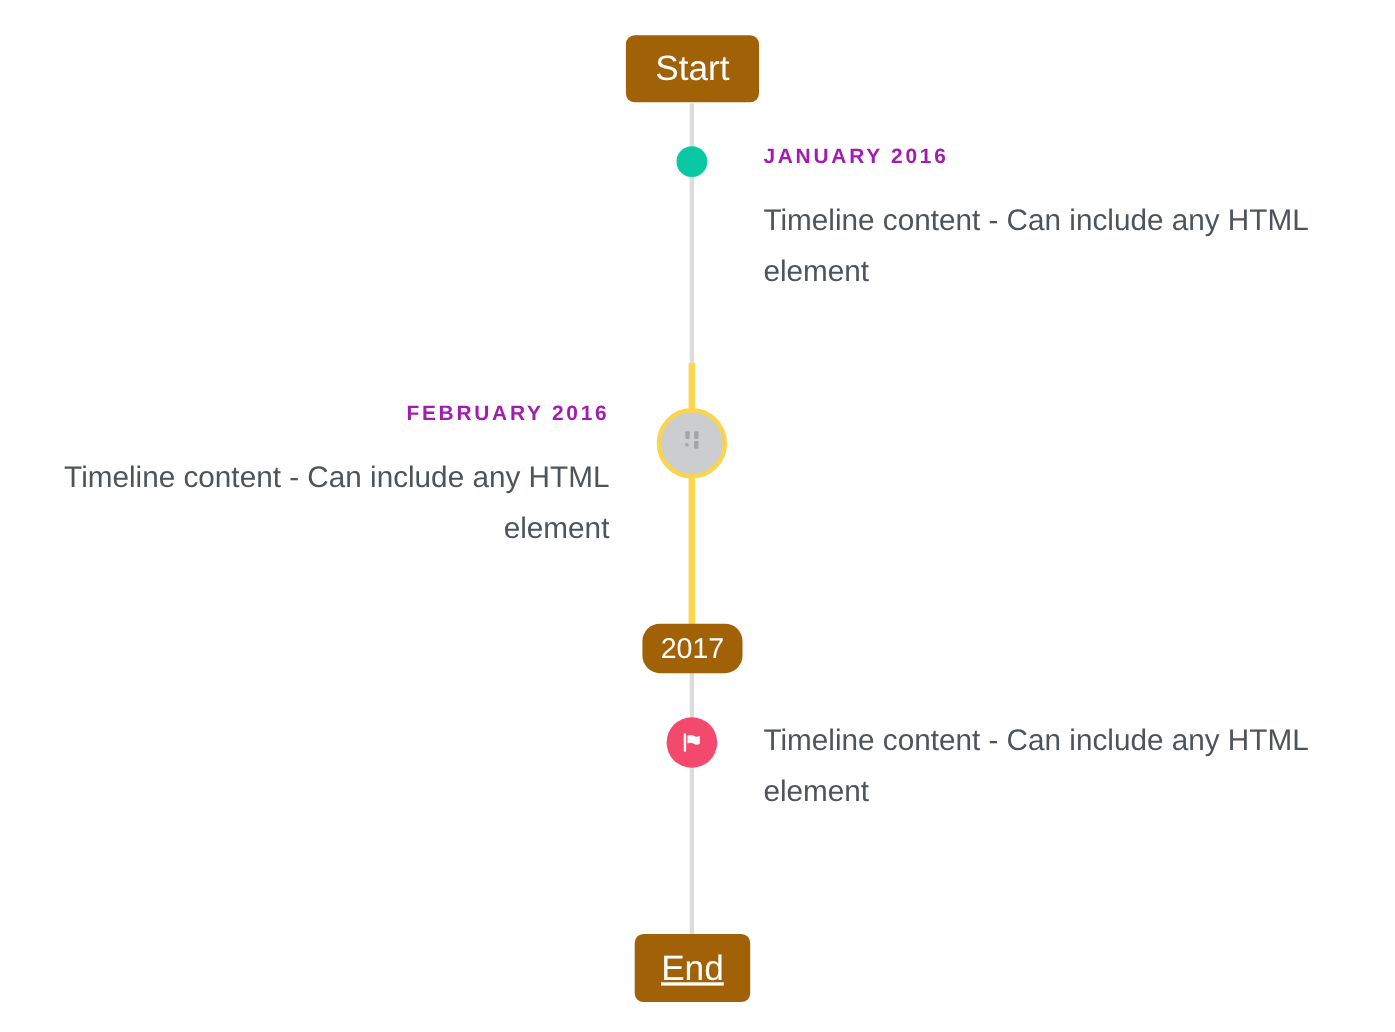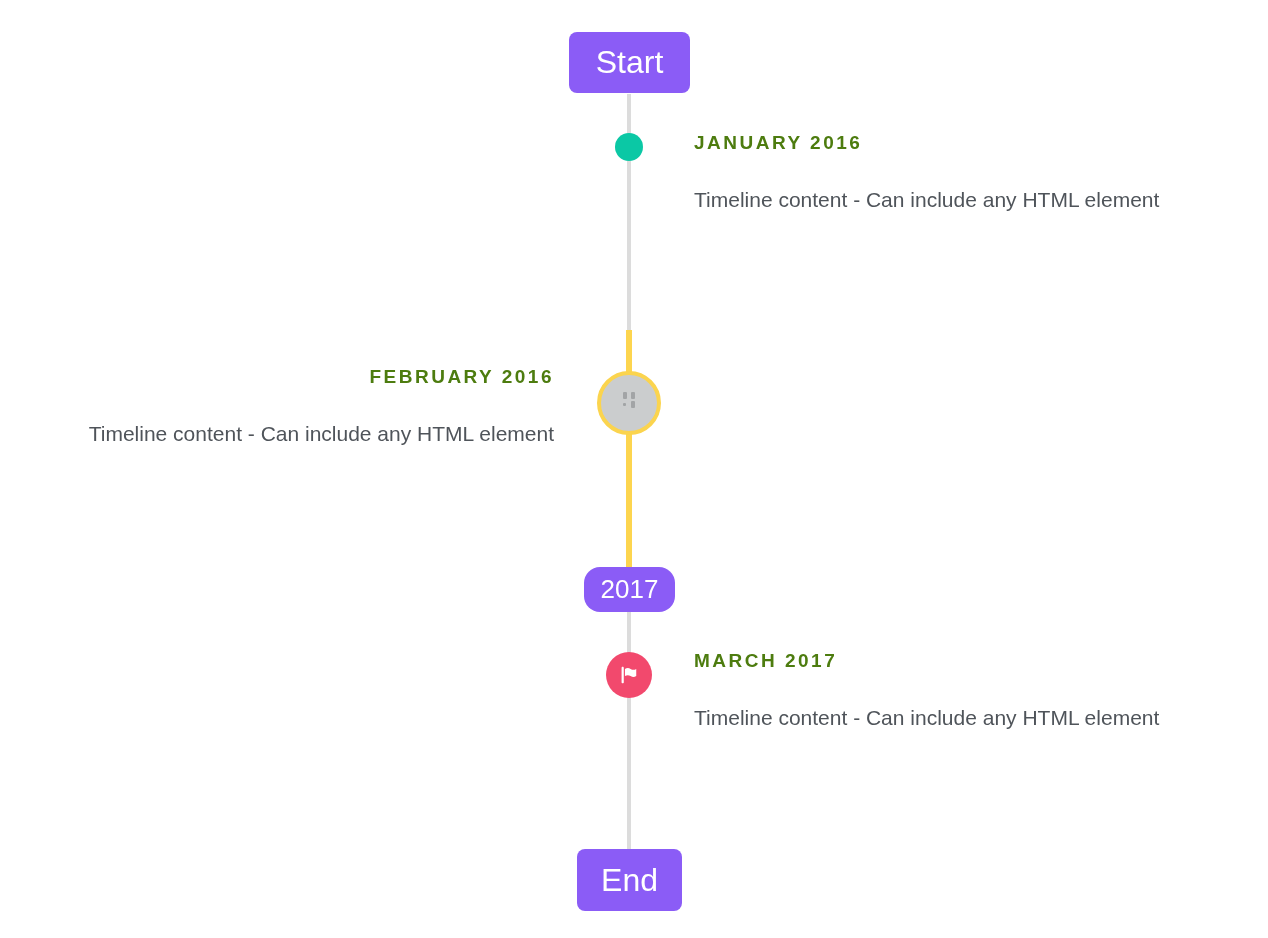--- a/index.html
+++ b/index.html
@@ -25,28 +25,28 @@
     position: absolute;
     left: 626px; top: 330px;
     width: 6px; height: 237px;
     background: #fdd54f;
   }
 
   
   .badge {
     position: absolute;
     display: flex; align-items: center; justify-content: center;
-    background: #8b5cf6;
+    background: #a16207;
     color: #ffffff;
     border-radius: 8px;
     z-index: 3;
   }
   .badge-start { left: 569px; top: 32px;  width: 121px; height: 61px; font-size: 32px; }
   .badge-period{ left: 584px; top: 567px; width: 91px;  height: 45px; font-size: 26px; border-radius: 16px; }
-  .badge-end   { left: 577px; top: 849px; width: 105px; height: 62px; font-size: 32px; }
+  .badge-end   { left: 577px; top: 849px; width: 105px; height: 62px; font-size: 32px; text-decoration: underline; }
 
   
   .marker { position: absolute; z-index: 3; }
   .marker-dot {
     left: 615px; top: 133px;
     width: 28px; height: 28px;
     border-radius: 50%;
     background: #0bc8a5;
   }
   .marker-circle {
@@ -80,26 +80,26 @@
   .event-left  { text-align: right; }
   .event-1 { left: 694px; top: 132px; }
   .event-2 { left: 22px;  top: 366px; }
   .event-3 { left: 694px; top: 650px; }
 
   .event-title {
     font-size: 19px;
     font-weight: 700;
     letter-spacing: 2.5px;
     line-height: 22px;
-    color: #4d7c0f;
+    color: #a21caf;
     margin: 0 0 23px 0;
     text-transform: uppercase;
   }
   .event-body {
-    font-size: 21px;
+    font-size: 27px;
     font-weight: 400;
     line-height: 46px;
     color: #4f545a;
     margin: 0;
   }
 </style>
 </head>
 <body>
 
 <div class="canvas">
@@ -134,21 +134,20 @@
     <span>2017</span>
   </div>
 
   <div class="marker marker-flag">
     <svg viewBox="0 0 24 24" aria-hidden="true">
       <path fill="#ffffff" d="M5.1 2.9c.66 0 1.2.54 1.2 1.2v16.2c0 .44-.36.8-.8.8h-.8c-.44 0-.8-.36-.8-.8V4.1c0-.66.54-1.2 1.2-1.2z"></path>
       <path fill="#ffffff" d="M7.6 5.4c2.05-1.25 4.1-1.25 6.15 0 2.05 1.25 4.1 1.25 6.15 0v7.8c-2.05 1.25-4.1 1.25-6.15 0-2.05-1.25-4.1-1.25-6.15 0z"></path>
     </svg>
   </div>
   <div class="event event-right event-3">
-    <div class="event-title">MARCH 2017</div>
     <p class="event-body">Timeline content - Can include any HTML element</p>
   </div>
 
   <div class="badge badge-end">
     <span>End</span>
   </div>
 
 </div>
 
 </body></html>

